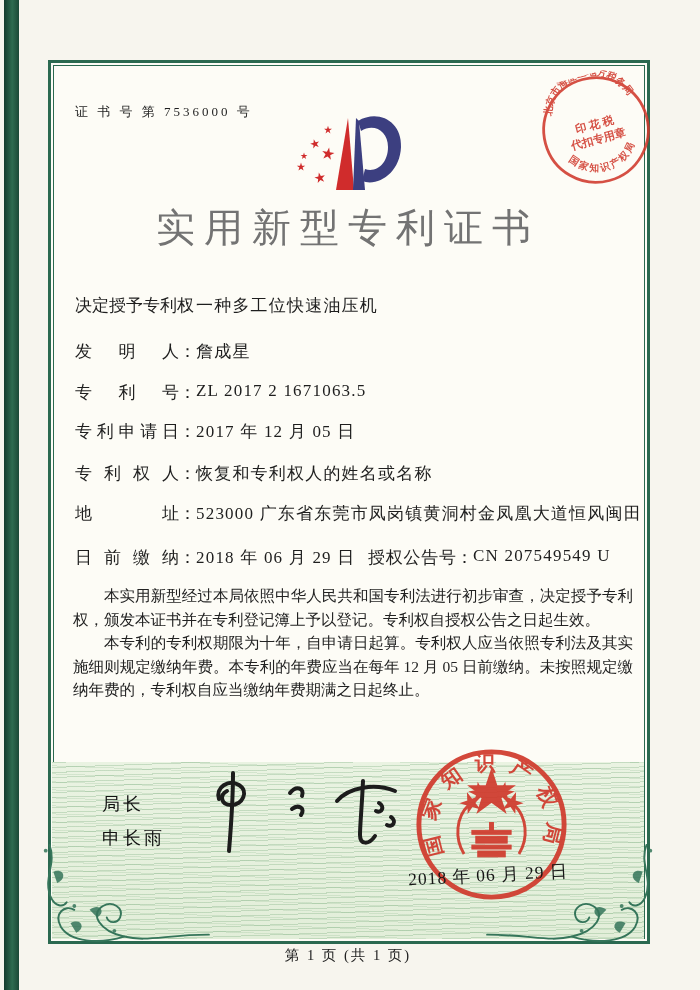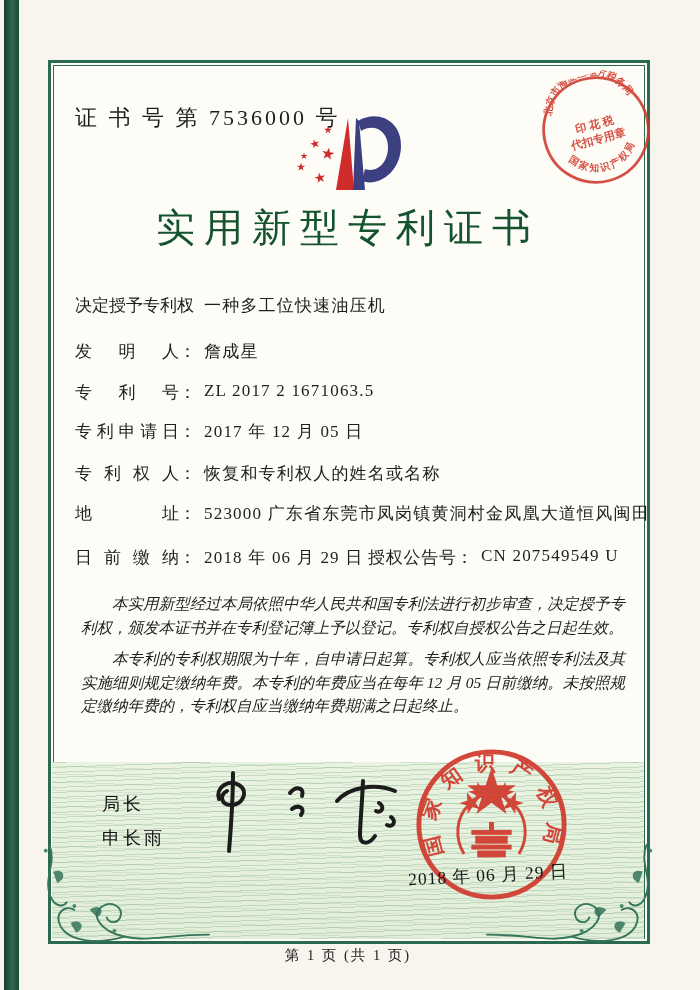--- a/index.html
+++ b/index.html
@@ -9,31 +9,31 @@
          background:linear-gradient(90deg,#143c2e,#2e6b50 55%,#1b4837);}
   .frame{position:absolute;left:48px;top:60px;width:596px;height:878px;
          border:3px solid #2b6950;background:#fdfcf6;}
   .frame-inner{position:absolute;inset:2px;border:1px solid #2b6950;pointer-events:none;}
   .band{position:absolute;left:52px;top:762px;width:592px;height:177px;
         background:
           repeating-linear-gradient(178deg, rgba(110,165,115,.30) 0 1px, transparent 1px 5px),
           repeating-linear-gradient(182deg, rgba(110,165,115,.18) 0 1px, transparent 1px 8px),
           linear-gradient(#eaf3e2,#e2eed9);}
   .abs{position:absolute;}
-  .cert-no{left:75px;top:103px;font-size:22px;letter-spacing:3px;}
-  .title{left:48px;top:201px;width:600px;text-align:center;font-size:39px;letter-spacing:9px;color:#14532d;}
+  .cert-no{left:75px;top:103px;font-size:13px;letter-spacing:3px;}
+  .title{left:48px;top:201px;width:600px;text-align:center;font-size:39px;letter-spacing:9px;color:#737373;}
   .row{left:75px;font-size:17px;white-space:nowrap;}
   .lbl{display:inline-block;width:104px;text-align:justify;text-align-last:justify;-moz-text-align-last:justify;vertical-align:top;}
   .colon{display:inline-block;vertical-align:top;}
-  .val{display:inline-block;margin-left:8px;letter-spacing:1.2px;vertical-align:top;}
+  .val{display:inline-block;letter-spacing:1.2px;vertical-align:top;}
   .val2{left:187px;font-size:17px;letter-spacing:1.2px;}
   .pair2{position:absolute;left:293px;top:0;white-space:nowrap;}
   .pair2 .lbl{width:88px;}
   .body-text{left:73px;top:584px;width:560px;font-size:15.5px;line-height:23.5px;text-align:justify;color:#222;}
-  .body-text p{margin:8px;text-indent:2em;font-style:italic;}
+  .body-text p{margin:0;text-indent:2em;}
   .signer{left:102px;font-size:18px;letter-spacing:3px;color:#111;}
   .footer{left:48px;top:902px;width:600px;text-align:center;font-size:14.5px;letter-spacing:2px;color:#222;margin-top:44px;}
   .seal-date{left:408px;top:863px;font-size:17.5px;letter-spacing:1px;color:#161616;transform:rotate(-3deg);}
   .stamp-tax{left:540px;top:74px;transform:rotate(-15deg);opacity:.88;}
   .seal-main{left:413px;top:746px;opacity:.92;}
   svg text{font-family:"Liberation Serif","DejaVu Serif",serif;}
 </style>
 </head>
 <body>
 

